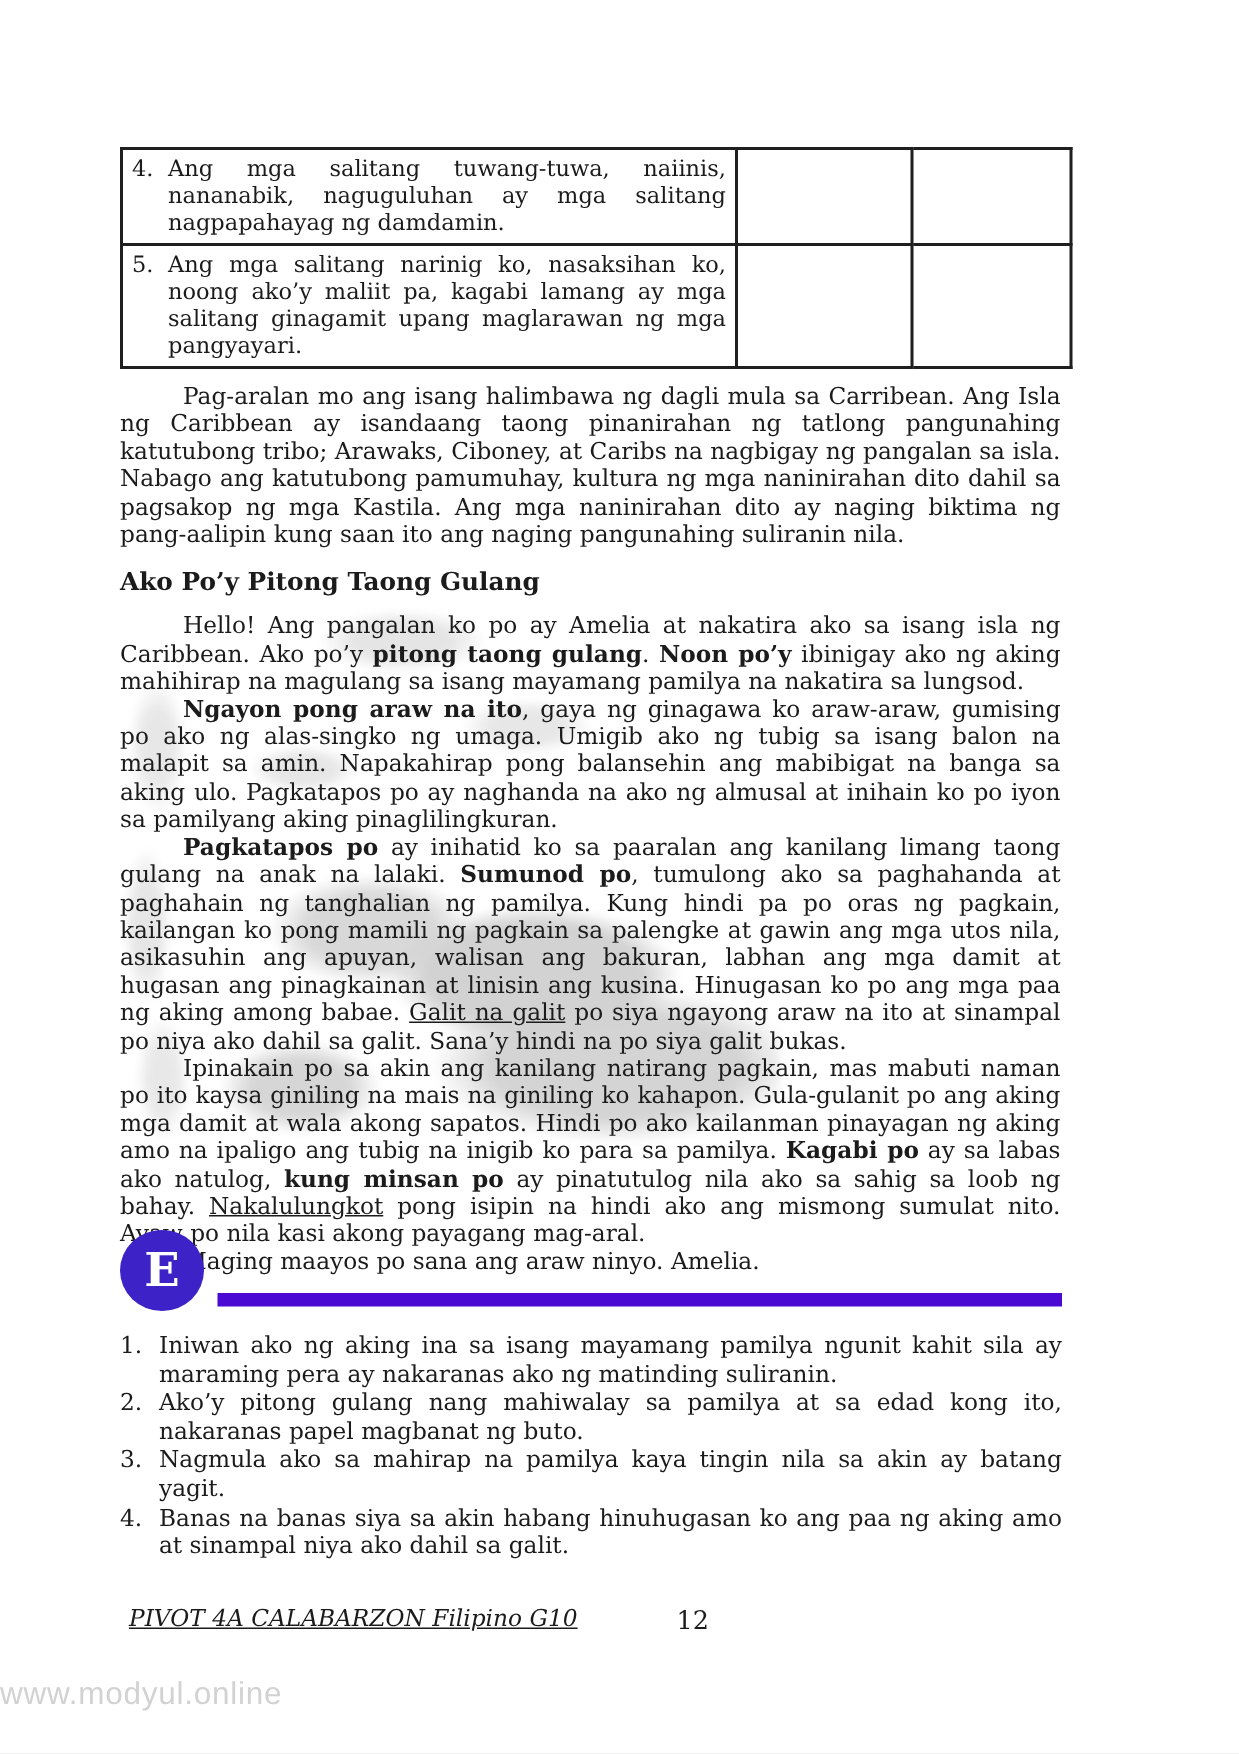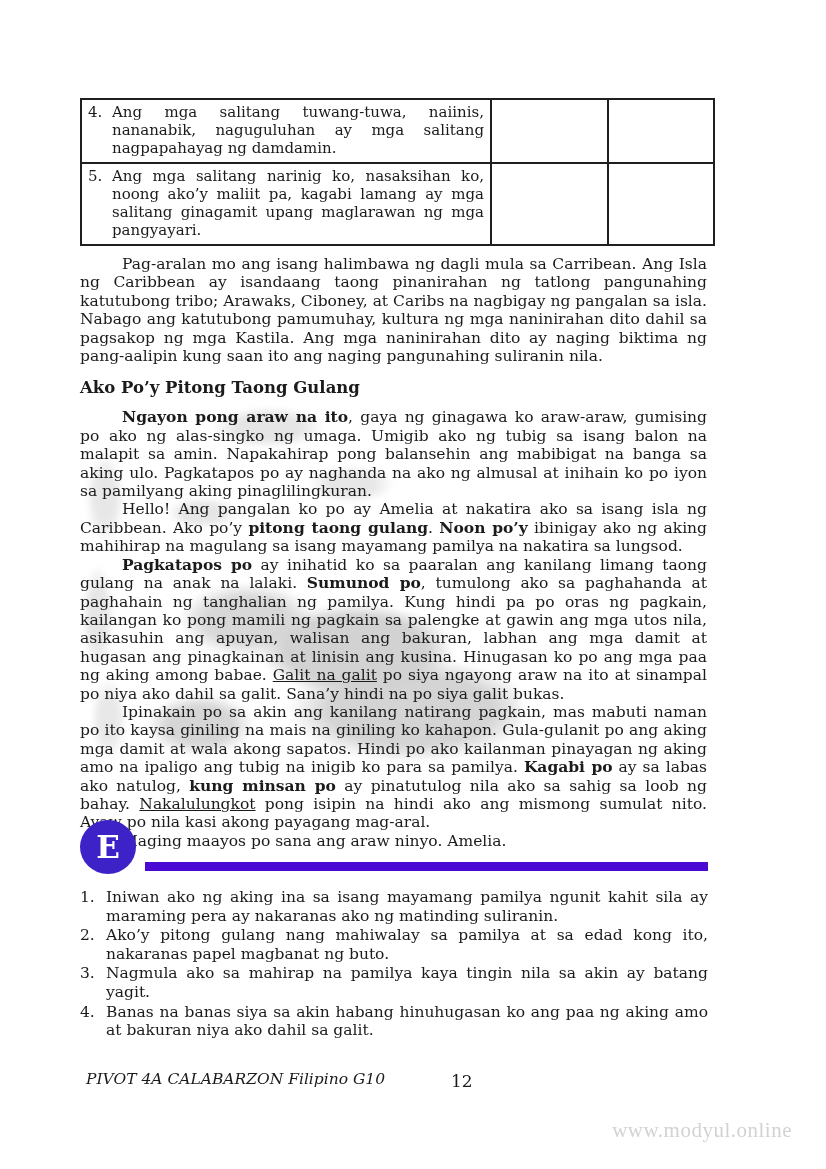--- a/index.html
+++ b/index.html
@@ -86,30 +86,30 @@
     align-self:flex-end;margin-bottom:7px;margin-left:9px;
   }
   .activity-heading{margin:11px 0 0 0;line-height:19.5px;text-align:justify;}
   .list{margin-top:10px;}
   .list-item{display:flex;line-height:18.6px;margin-bottom:1px;}
   .list-item .num{width:26px;flex:0 0 26px;}
   .list-item .txt{flex:1;text-align:justify;}
   
   .footer-book{
     position:absolute;left:86px;top:1070px;z-index:1;
-    font-style:italic;font-size:15.5px;line-height:19px;
+    font-style:italic;font-size:15.5px;line-height:19px;text-decoration:underline;
   }
   .footer-page{
     position:absolute;left:403px;top:1071px;z-index:1;
     font-size:17px;line-height:20px;margin-left:48px;
   }
   .watermark{
     position:absolute;left:0;top:1118px;width:792px;z-index:1;
-    text-align:right;color:#d2d2d2;
-    font-family:Liberation Serif, serif;
+    text-align:left;color:#d2d2d2;
+    font-family:Liberation Sans, sans-serif;
     font-size:21px;letter-spacing:.5px;
   }
 </style>
 </head>
 <body>
 
 <div class="page">
 
   <div class="smudge s1"></div>
   <div class="smudge s2"></div>
@@ -139,22 +139,22 @@
           <td class="c2"></td>
           <td class="c3"></td>
         </tr>
       </tbody>
     </table>
 
     <p class="para indent intro">Pag-aralan mo ang isang halimbawa ng dagli mula sa Carribean. Ang Isla ng Caribbean ay isandaang taong pinanirahan ng tatlong pangunahing katutubong tribo; Arawaks, Ciboney, at Caribs na nagbigay ng pangalan sa isla. Nabago ang katutubong pamumuhay, kultura ng mga naninirahan dito dahil sa pagsakop ng mga Kastila. Ang mga naninirahan dito ay naging biktima ng pang-aalipin kung saan ito ang naging pangunahing suliranin nila.</p>
 
     <h3 class="story-title">Ako Po’y Pitong Taong Gulang</h3>
 
+    <p class="para indent"><span>Hello! Ang pangalan ko po ay Amelia at nakatira ako sa isang isla ng Caribbean. Ako po’y </span><span class="b">pitong taong gulang</span><span>. </span><span class="b">Noon po’y</span><span> ibinigay ako ng aking mahihirap na magulang sa isang mayamang pamilya na nakatira sa lungsod.</span></p>
     <p class="para indent"><span class="b">Ngayon pong araw na ito</span><span>, gaya ng ginagawa ko araw-araw, gumising po ako ng alas-singko ng umaga. Umigib ako ng tubig sa isang balon na malapit sa amin. Napakahirap pong balansehin ang mabibigat na banga sa aking ulo. Pagkatapos po ay naghanda na ako ng almusal at inihain ko po iyon sa pamilyang aking pinaglilingkuran.</span></p>
-    <p class="para indent"><span>Hello! Ang pangalan ko po ay Amelia at nakatira ako sa isang isla ng Caribbean. Ako po’y </span><span class="b">pitong taong gulang</span><span>. </span><span class="b">Noon po’y</span><span> ibinigay ako ng aking mahihirap na magulang sa isang mayamang pamilya na nakatira sa lungsod.</span></p>
     <p class="para indent"><span class="b">Pagkatapos po</span><span> ay inihatid ko sa paaralan ang kanilang limang taong gulang na anak na lalaki. </span><span class="b">Sumunod po</span><span>, tumulong ako sa paghahanda at paghahain ng tanghalian ng pamilya. Kung hindi pa po oras ng pagkain, kailangan ko pong mamili ng pagkain sa palengke at gawin ang mga utos nila, asikasuhin ang apuyan, walisan ang bakuran, labhan ang mga damit at hugasan ang pinagkainan at linisin ang kusina. Hinugasan ko po ang mga paa ng aking among babae. </span><span class="u">Galit na galit</span><span> po siya ngayong araw na ito at sinampal po niya ako dahil sa galit. Sana’y hindi na po siya galit bukas.</span></p>
     <p class="para indent"><span>Ipinakain po sa akin ang kanilang natirang pagkain, mas mabuti naman po ito kaysa giniling na mais na giniling ko kahapon. Gula-gulanit po ang aking mga damit at wala akong sapatos. Hindi po ako kailanman pinayagan ng aking amo na ipaligo ang tubig na inigib ko para sa pamilya. </span><span class="b">Kagabi po</span><span> ay sa labas ako natulog, </span><span class="b">kung minsan po</span><span> ay pinatutulog nila ako sa sahig sa loob ng bahay. </span><span class="u">Nakalulungkot</span><span> pong isipin na hindi ako ang mismong sumulat nito. Ayaw po nila kasi akong payagang mag-aral.</span></p>
     <p class="para indent"><span>Maging maayos po sana ang araw ninyo. Amelia.</span></p>
 
   </div>
 
   <div class="activity">
     <div class="badge-row">
       <div class="badge">
         <span>E</span>
@@ -171,21 +171,21 @@
       <div class="list-item">
         <span class="num">2.</span>
         <span class="txt">Ako’y pitong gulang nang mahiwalay sa pamilya at sa edad kong ito, nakaranas papel magbanat ng buto.</span>
       </div>
       <div class="list-item">
         <span class="num">3.</span>
         <span class="txt">Nagmula ako sa mahirap na pamilya kaya tingin nila sa akin ay batang yagit.</span>
       </div>
       <div class="list-item">
         <span class="num">4.</span>
-        <span class="txt">Banas na banas siya sa akin habang hinuhugasan ko ang paa ng aking amo at bakuran niya ako dahil sa galit.</span>
+        <span class="txt">Banas na banas siya sa akin habang hinuhugasan ko ang paa ng aking amo at sinampal niya ako dahil sa galit.</span>
       </div>
     </div>
   </div>
 
   <div class="footer-book">PIVOT 4A CALABARZON Filipino G10</div>
   <div class="footer-page">12</div>
   <div class="watermark">www.modyul.online</div>
 
 </div>
 

